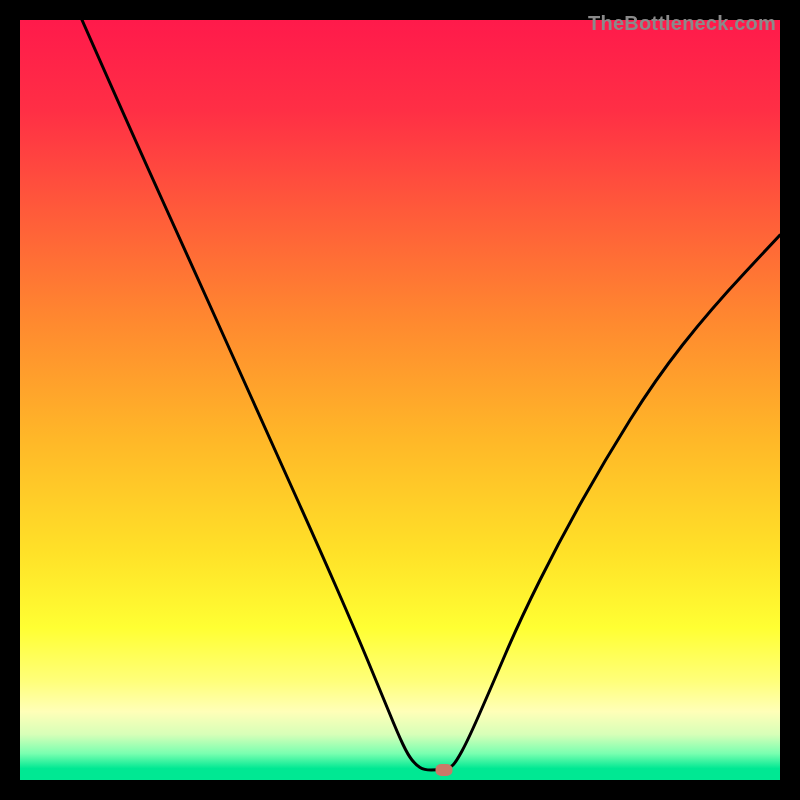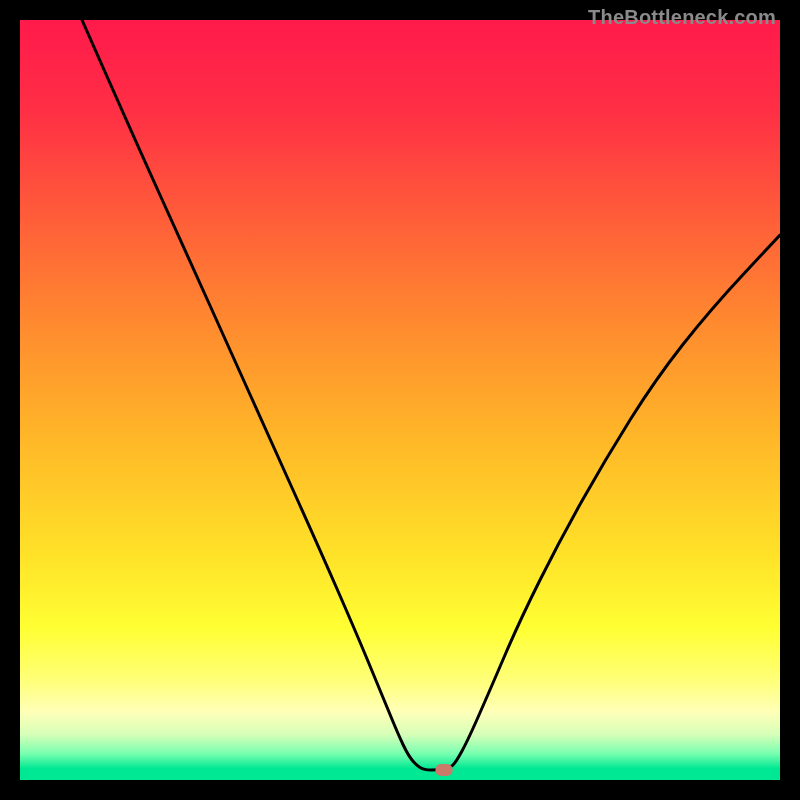--- a/index.html
+++ b/index.html
@@ -23,21 +23,21 @@
   }
   .gradient-bg {
     position: absolute;
     left: 0;
     top: 0;
     width: 100%;
     height: 100%;
   }
   .watermark {
     position: absolute;
-    top: 6px;
+    top: 12px;
     right: 24px;
     font-family: Arial, Helvetica, sans-serif;
     font-size: 20px;
     font-weight: bold;
     color: #8a8a8a;
     letter-spacing: 0.2px;
     z-index: 5;
   }
   svg.curve {
     position: absolute;

